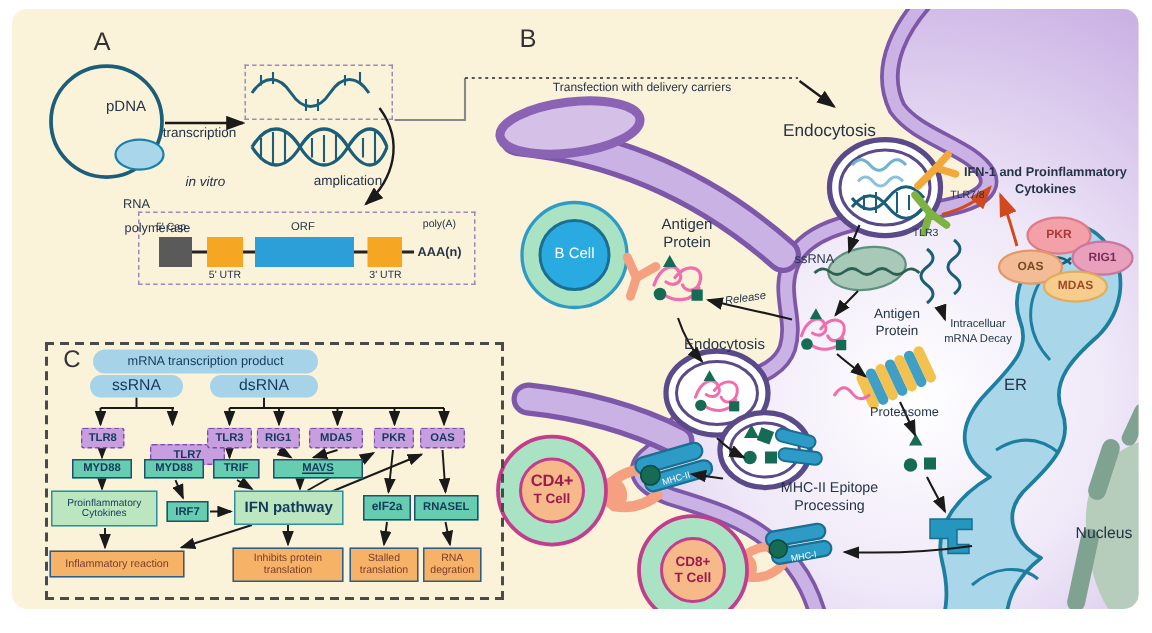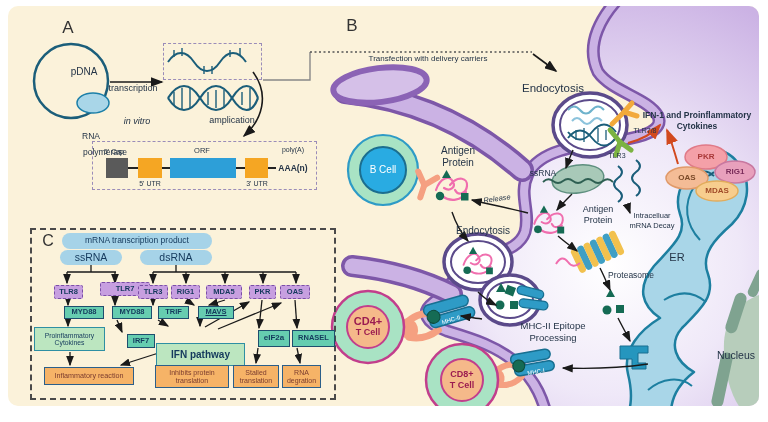--- a/index.html
+++ b/index.html
@@ -3,21 +3,21 @@
 <meta charset="utf-8">
 <style>
   html,body{margin:0;padding:0;}
   body{width:768px;height:422px;position:relative;background:#ffffff;font-family:"Liberation Sans",sans-serif;overflow:hidden;}
   #canvas{position:absolute;left:8px;top:6px;width:751px;height:400px;background:#FBF2DA;border-radius:10px;}
   svg.art{position:absolute;left:0;top:0;z-index:1;}
   .lbl{position:absolute;transform:translate(-50%,-50%);font-family:"Liberation Sans",sans-serif;color:#243447;text-align:center;white-space:nowrap;z-index:3;line-height:1.05;}
   .cbox{position:absolute;display:flex;align-items:center;justify-content:center;text-align:center;font-family:"Liberation Sans",sans-serif;z-index:3;line-height:1.1;white-space:normal;color:#14395C;box-sizing:border-box;}
   .c-blue{background:#A6D3E8;border-radius:8px;}
   .c-purple{background:#C79FE0;border:1.5px dashed #7B4FA6;font-weight:bold;border-radius:2px;text-align:center;}
-  .c-teal{background:#66CDB0;border:1.6px solid #1F4E6E;font-weight:bold;margin-left:16px;}
+  .c-teal{background:#66CDB0;border:1.6px solid #1F4E6E;font-weight:bold;}
   .c-mint{background:#BCE6C0;border:1.6px solid #2E8FA3;}
   .c-orange{background:#F6B367;border:1.6px solid #2B5F8A;color:#7A3B2E;}
   .dashedbox{position:absolute;border:1.5px dashed #9A8CB8;z-index:2;}
   .cborder{position:absolute;border:2px dashed #4A4A4A;z-index:2;}
   .seg{position:absolute;background:#222;z-index:2;}
   .construct{position:absolute;z-index:2;}
   .ital{font-style:italic;}
 </style>
 </head>
 <body>
@@ -300,52 +300,52 @@
 <div class="lbl" style="left:383px;top:170px;font-size:10px;color:#fff;">B Cell</div>
 <div class="lbl" style="left:458px;top:151px;font-size:10px;">Antigen</div>
 <div class="lbl" style="left:458px;top:163px;font-size:10px;">Protein</div>
 <div class="lbl" style="left:543px;top:173px;font-size:8.5px;">ssRNA</div>
 <div class="lbl ital" style="left:497px;top:199px;font-size:7.5px;transform:translate(-50%,-50%) rotate(-8deg);">Release</div>
 <div class="lbl" style="left:598px;top:210px;font-size:9px;">Antigen</div>
 <div class="lbl" style="left:598px;top:221px;font-size:9px;">Protein</div>
 <div class="lbl" style="left:652px;top:216px;font-size:7.5px;">Intracelluar</div>
 <div class="lbl" style="left:652px;top:226px;font-size:7.5px;">mRNA Decay</div>
 <div class="lbl" style="left:483px;top:231px;font-size:10px;">Endocytosis</div>
-<div class="lbl" style="left:631px;top:275px;font-size:8.5px;">Proteasome</div>
+<div class="lbl" style="left:603px;top:275px;font-size:8.5px;">Proteasome</div>
 <div class="lbl" style="left:677px;top:258px;font-size:11px;">ER</div>
 <div class="lbl" style="left:736px;top:356px;font-size:10.5px;">Nucleus</div>
 <div class="lbl" style="left:553px;top:326px;font-size:9.5px;">MHC-II Epitope</div>
 <div class="lbl" style="left:553px;top:338px;font-size:9.5px;">Processing</div>
 <div class="lbl" style="left:451px;top:320px;font-size:6px;color:#fff;transform:translate(-50%,-50%) rotate(-16deg);">MHC-II</div>
 <div class="lbl" style="left:536px;top:372px;font-size:6px;color:#fff;transform:translate(-50%,-50%) rotate(-10deg);">MHC-I</div>
 <div class="lbl" style="left:368px;top:322px;font-size:11px;font-weight:bold;color:#9B1B50;">CD4+</div>
 <div class="lbl" style="left:368px;top:333px;font-size:9px;font-weight:bold;color:#9B1B50;">T Cell</div>
 <div class="lbl" style="left:462px;top:375px;font-size:9px;font-weight:bold;color:#9B1B50;">CD8+</div>
 <div class="lbl" style="left:462px;top:386px;font-size:9px;font-weight:bold;color:#9B1B50;">T Cell</div>
 
 <div class="lbl" style="left:48px;top:241px;font-size:16px;color:#333;">C</div>
 <div class="cbox c-blue" style="left:62px;top:233px;width:150px;height:16px;font-size:8.5px;">mRNA transcription product</div>
 <div class="cbox c-blue" style="left:60px;top:250px;width:62px;height:15px;font-size:10.5px;">ssRNA</div>
 <div class="cbox c-blue" style="left:140px;top:250px;width:72px;height:15px;font-size:10.5px;">dsRNA</div>
 
 <div class="cbox c-purple" style="left:54px;top:285px;width:29px;height:14px;font-size:7.5px;">TLR8</div>
-<div class="cbox c-purple" style="left:100px;top:282px;width:50px;height:14px;font-size:7.5px;">TLR7</div>
+<div class="cbox c-purple" style="left:100px;top:296px;width:50px;height:14px;font-size:7.5px;">TLR7</div>
 <div class="cbox c-purple" style="left:138px;top:285px;width:30px;height:14px;font-size:7.5px;">TLR3</div>
 <div class="cbox c-purple" style="left:171px;top:285px;width:29px;height:14px;font-size:7.5px;">RIG1</div>
 <div class="cbox c-purple" style="left:206px;top:285px;width:36px;height:14px;font-size:7.5px;">MDA5</div>
 <div class="cbox c-purple" style="left:249px;top:285px;width:27px;height:14px;font-size:7.5px;">PKR</div>
 <div class="cbox c-purple" style="left:280px;top:285px;width:30px;height:14px;font-size:7.5px;">OAS</div>
 
 <div class="cbox c-teal" style="left:48px;top:306px;width:40px;height:13px;font-size:7.5px;">MYD88</div>
 <div class="cbox c-teal" style="left:96px;top:306px;width:40px;height:13px;font-size:7.5px;">MYD88</div>
 <div class="cbox c-teal" style="left:142px;top:306px;width:31px;height:13px;font-size:7.5px;">TRIF</div>
-<div class="cbox c-teal" style="left:182px;top:306px;width:36px;height:13px;font-size:7.5px;text-decoration:underline;">MAVS</div>
+<div class="cbox c-teal" style="left:182px;top:306px;width:60px;height:13px;font-size:7.5px;text-decoration:underline;">MAVS</div>
 
 <div class="cbox c-mint" style="left:34px;top:327px;width:71px;height:24px;font-size:6.8px;">Proinflammatory Cytokines</div>
 <div class="cbox c-teal" style="left:111px;top:334px;width:28px;height:14px;font-size:7.5px;">IRF7</div>
-<div class="cbox c-mint" style="left:156px;top:343px;width:89px;height:23px;font-size:10px;font-weight:bold;">IFN pathway</div>
+<div class="cbox c-mint" style="left:156px;top:327px;width:73px;height:23px;font-size:10px;font-weight:bold;">IFN pathway</div>
 <div class="cbox c-teal" style="left:242px;top:330px;width:32px;height:17px;font-size:8px;">eIF2a</div>
 <div class="cbox c-teal" style="left:276px;top:330px;width:43px;height:17px;font-size:7.5px;">RNASEL</div>
 
-<div class="cbox c-orange" style="left:33px;top:367px;width:90px;height:18px;font-size:7.2px;margin-left:11px;">Inflammatory reaction</div>
+<div class="cbox c-orange" style="left:33px;top:367px;width:90px;height:18px;font-size:7.2px;">Inflammatory reaction</div>
 <div class="cbox c-orange" style="left:155px;top:365px;width:74px;height:23px;font-size:7px;">Inhibits protein translation</div>
 <div class="cbox c-orange" style="left:233px;top:365px;width:46px;height:23px;font-size:7px;">Stalled translation</div>
 <div class="cbox c-orange" style="left:282px;top:365px;width:39px;height:23px;font-size:7px;">RNA degration</div>
 
 </body></html>

